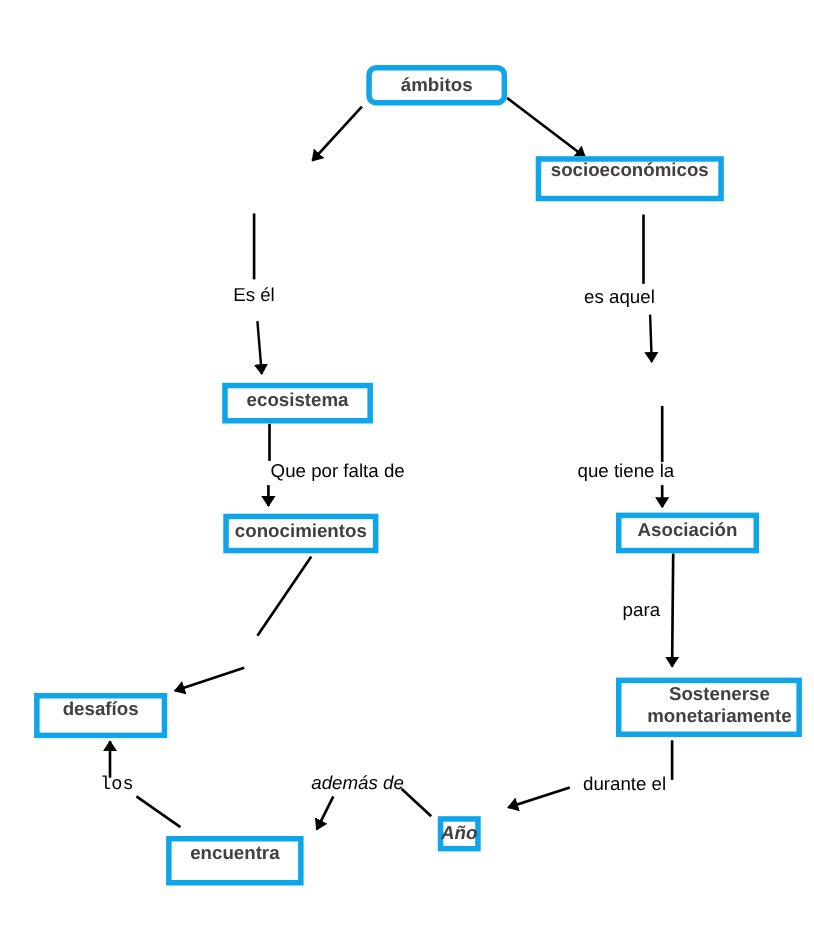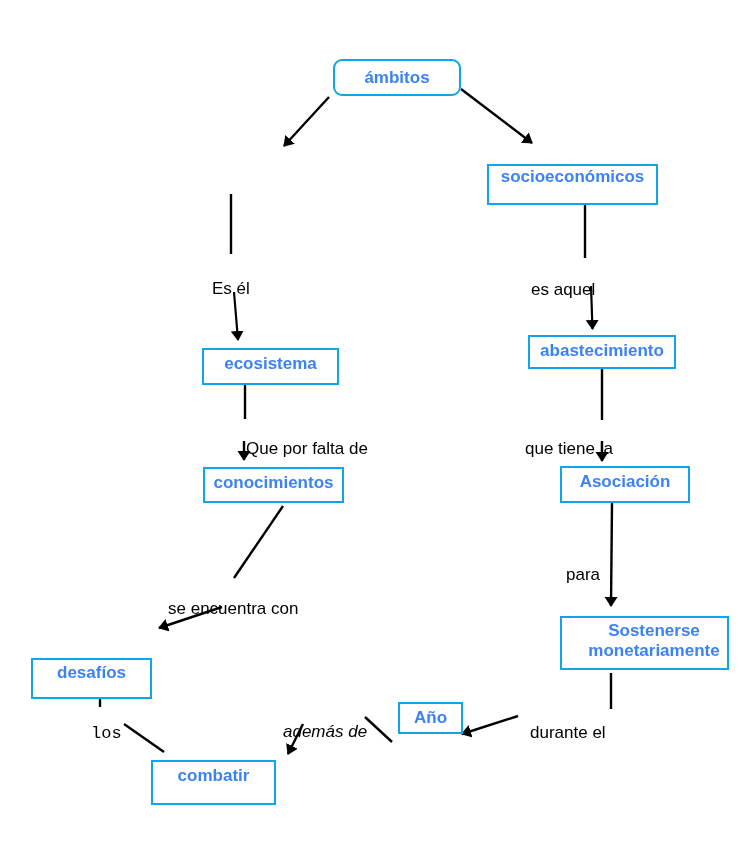--- a/index.html
+++ b/index.html
@@ -8,37 +8,36 @@
     width:740px;height:849px;
     background:#ffffff;
     font-family:"Liberation Sans", sans-serif;
     overflow:hidden;
   }
   .edges{position:absolute;left:0;top:0;width:740px;height:849px;}
   .node{
     position:absolute;
     box-sizing:border-box;
     background:#ffffff;
-    border:2px solid #0ea5e9;
+    border:5px solid #0ea5e9;
     display:flex;align-items:center;justify-content:center;
     text-align:center;
     font-weight:bold;
     font-size:17px;
     line-height:20px;
-    color:#3b82f6;
+    color:#404040;
   }
   .node.rounded{border-radius:9px;}
   .edge-label{
     position:absolute;
     font-size:17px;
     line-height:20px;
     white-space:nowrap;
     color:#000000;
     font-weight:normal;
-    margin-top:20px;
   }
 </style>
 </head>
 <body>
 
 <div class="canvas">
 
   <svg class="edges" viewBox="0 0 740 849" xmlns="http://www.w3.org/2000/svg">
     <defs>
       <marker id="ah" markerUnits="userSpaceOnUse" markerWidth="14" markerHeight="14" refX="9" refY="6.5" orient="auto">
@@ -75,65 +74,61 @@
 
     <line x1="164" y1="752" x2="124" y2="724" stroke="#000" stroke-width="2.4"></line>
     <line x1="100" y1="707" x2="100" y2="674" stroke="#000" stroke-width="2.4" marker-end="url(#ah)"></line>
   </svg>
 
   <div class="node rounded" style="left:333px;top:59px;width:128px;height:37px;">
     <span>ámbitos</span>
   </div>
 
 
-  <div class="node" style="left:487px;top:164px;width:171px;height:41px;padding-bottom:15px;">
+  <div class="node" style="left:487px;top:142px;width:171px;height:41px;padding-bottom:15px;">
     <span>socioeconómicos</span>
   </div>
 
   <div class="node" style="left:202px;top:348px;width:137px;height:37px;padding-bottom:5px;">
     <span>ecosistema</span>
   </div>
 
-  <div class="node" style="left:528px;top:335px;width:148px;height:34px;padding-bottom:2px;">
-    <span>abastecimiento</span>
-  </div>
 
   <div class="node" style="left:203px;top:467px;width:141px;height:36px;padding-bottom:4px;">
     <span>conocimientos</span>
   </div>
 
   <div class="node" style="left:560px;top:466px;width:130px;height:37px;padding-bottom:5px;">
     <span>Asociación</span>
   </div>
 
-  <div class="node" style="left:31px;top:630px;width:121px;height:41px;padding-bottom:12px;margin-top:28px;">
+  <div class="node" style="left:31px;top:630px;width:121px;height:41px;padding-bottom:12px;">
     <span>desafíos</span>
   </div>
 
   <div class="node" style="left:560px;top:616px;width:169px;height:54px;padding-bottom:4px;padding-left:19px;">
     <span>Sostenerse monetariamente</span>
   </div>
 
   <div class="node" style="left:151px;top:760px;width:125px;height:45px;padding-bottom:13px;">
-    <span>combatir</span>
+    <span>encuentra</span>
   </div>
 
-  <div class="node" style="left:398px;top:702px;width:65px;height:32px;">
+  <div class="node" style="left:398px;top:742px;width:39px;height:32px;font-style:italic;">
     <span>Año</span>
   </div>
 
   <div class="edge-label" style="left:212px;top:259px;">Es él</div>
 
   <div class="edge-label" style="left:531px;top:260px;">es aquel</div>
 
   <div class="edge-label" style="left:246px;top:419px;">Que por falta de</div>
 
   <div class="edge-label" style="left:525px;top:419px;">que tiene la</div>
 
-  <div class="edge-label" style="left:168px;top:579px;">se encuentra con</div>
 
   <div class="edge-label" style="left:566px;top:545px;">para</div>
 
   <div class="edge-label" style="left:91px;top:704px;font-family:Liberation Mono, monospace;">los</div>
 
   <div class="edge-label" style="left:283px;top:702px;font-style:italic;">además de</div>
 
   <div class="edge-label" style="left:530px;top:703px;">durante el</div>
 
 </div>

